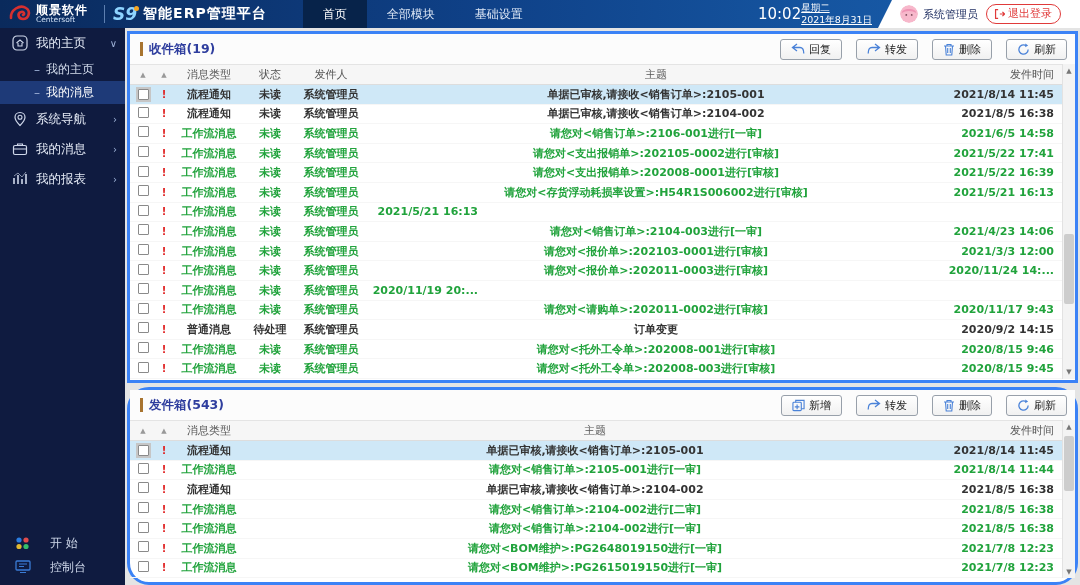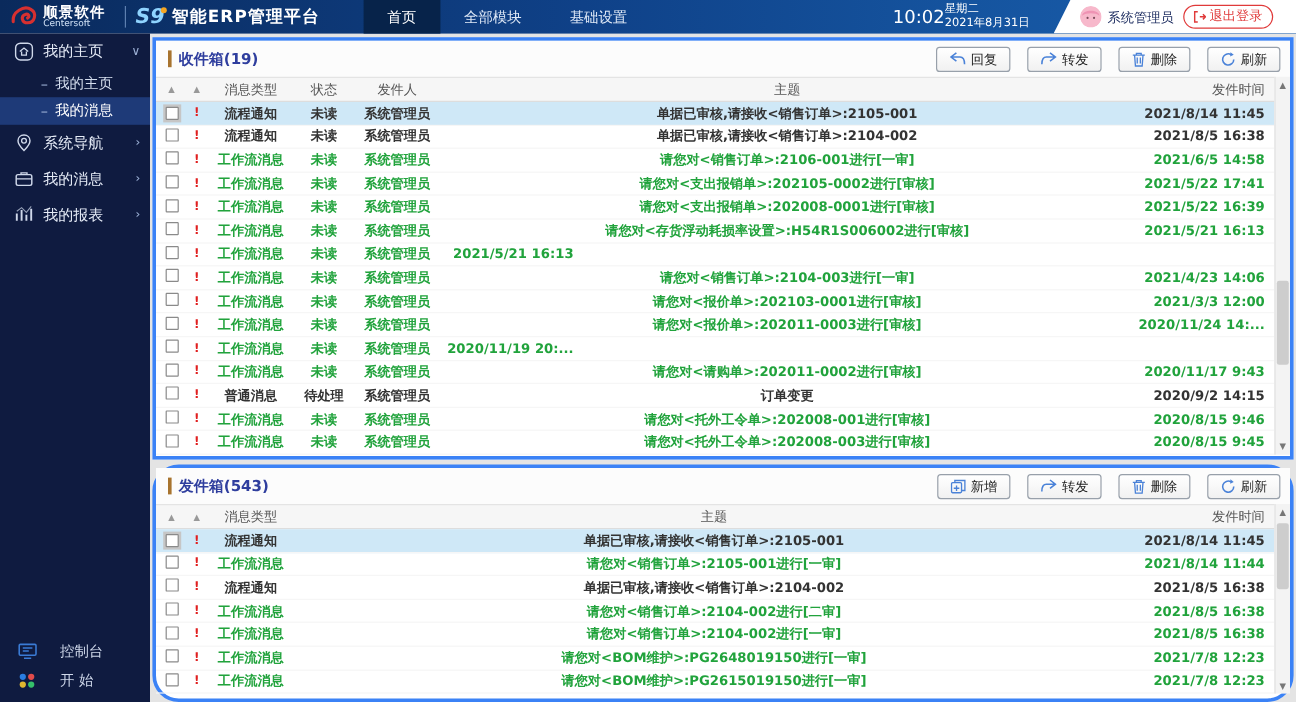--- a/index.html
+++ b/index.html
@@ -16,21 +16,21 @@
   .logo-en { font-size:7.5px; color:#cfe0f5; }
   .logo-divider { width:1px; background:#5d7fb0; height:18px; align-self:center; margin:0 8px; }
   .s9 { font-size:17px; font-weight:bold; font-style:italic; color:#8fd4ff; margin-right:6px; position:relative; }
   .s9 .dot9 { position:absolute; right:-2px; top:2px; width:5px; height:5px; background:#f5a623; border-radius:50%; }
   .platform { font-size:14px; font-weight:bold; letter-spacing:1px; align-self:center; }
   .nav { display:flex; margin-left:36px; align-items:stretch; }
   .nav-item { display:flex; align-items:center; padding:0 20px; font-size:12px; color:#dfe9f7; cursor:pointer; }
   .nav-item.active { background:#07234a; color:#fff; }
   .top-right { position:absolute; right:0; top:0; height:28px; display:flex; align-items:center; }
   .clock { font-size:15px; }
-  .datebox { font-size:9.5px; line-height:1.25; margin-right:20px; text-align:left; }
+  .datebox { font-size:9.5px; line-height:1.25; margin-right:6px; text-align:left;text-decoration:underline; }
   .wedge { height:28px; width:202px; background:#fff; clip-path:polygon(14px 0,100% 0,100% 100%,0 100%);
            display:flex; align-items:center; padding-left:22px; }
   .avatar { width:18px; height:18px; border-radius:50%; margin-right:5px; flex:none; }
   .username { color:#1a2a5e; font-size:11px; margin-right:8px; white-space:nowrap; }
   .logout-btn { display:flex; align-items:center; gap:3px; border:1px solid #e03a3a; color:#e03a3a;
                 border-radius:10px; font-size:11px; padding:1px 8px 2px 6px; background:#fff; cursor:pointer; white-space:nowrap; }
 
   
   .shell { display:flex; height:557px; }
   .sidebar { width:125px; background:#0f1b40; color:#e6ecf7; flex:none; display:flex; flex-direction:column; position:relative; }
@@ -166,33 +166,33 @@
       <svg class="sicon" viewBox="0 0 16 16">
           <path d="M2 13 V7 M6 13 V4 M10 13 V8 M14 13 V3" stroke="#cfd8ea" stroke-width="1.6" fill="none"></path>
           <path d="M2 5 L6 2 L10 6 L14 1" stroke="#cfd8ea" stroke-width="0.9" fill="none" opacity="0.7"></path>
         </svg>
       <span>我的报表</span>
       <span class="chev">›</span>
     </div>
     <div class="side-footer">
       <div class="foot-row">
         <svg class="ficon" viewBox="0 0 18 16">
-            <rect x="2" y="2" width="14" height="9" rx="1" fill="none" stroke="#3a7bd5" stroke-width="1.3"></rect>
-            <path d="M5 5 H13 M5 7.5 H10 M6 13.5 H12" stroke="#3a7bd5" stroke-width="1.2"></path>
-          </svg>
-        <span>控制台</span>
-      </div>
-      <div class="foot-row">
-        <svg class="ficon" viewBox="0 0 18 16">
             <circle cx="5" cy="5" r="2.6" fill="#2a7de1"></circle>
             <circle cx="12" cy="5" r="2.6" fill="#e14b4b"></circle>
             <circle cx="5" cy="11.5" r="2.6" fill="#e1b830"></circle>
             <circle cx="12" cy="11.5" r="2.6" fill="#35c06a"></circle>
           </svg>
         <span>开 始</span>
+      </div>
+      <div class="foot-row">
+        <svg class="ficon" viewBox="0 0 18 16">
+            <rect x="2" y="2" width="14" height="9" rx="1" fill="none" stroke="#3a7bd5" stroke-width="1.3"></rect>
+            <path d="M5 5 H13 M5 7.5 H10 M6 13.5 H12" stroke="#3a7bd5" stroke-width="1.2"></path>
+          </svg>
+        <span>控制台</span>
       </div>
     </div>
   </div>
 
   <div class="main">
 
     <div class="panel panel-inbox">
       <div class="panel-head">
         <div class="panel-title">
           <span class="bar"></span>

